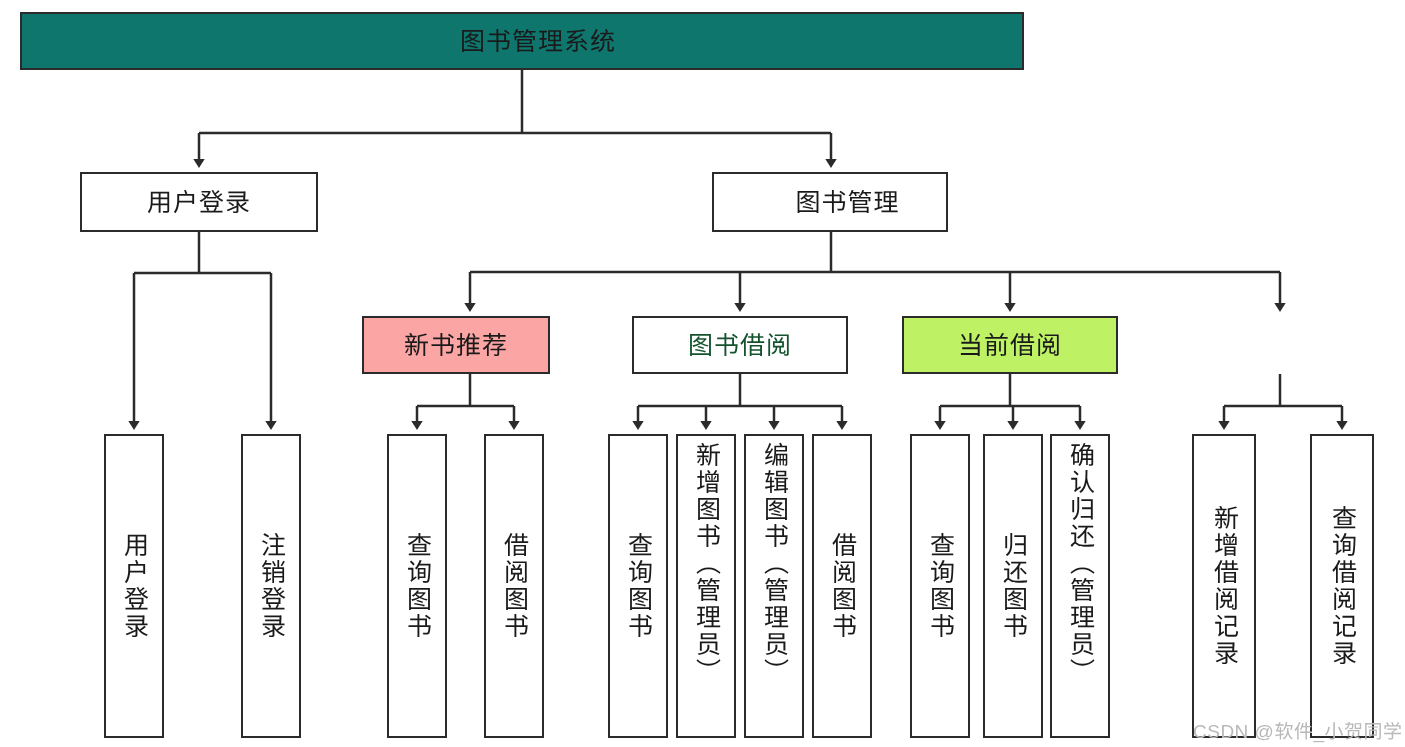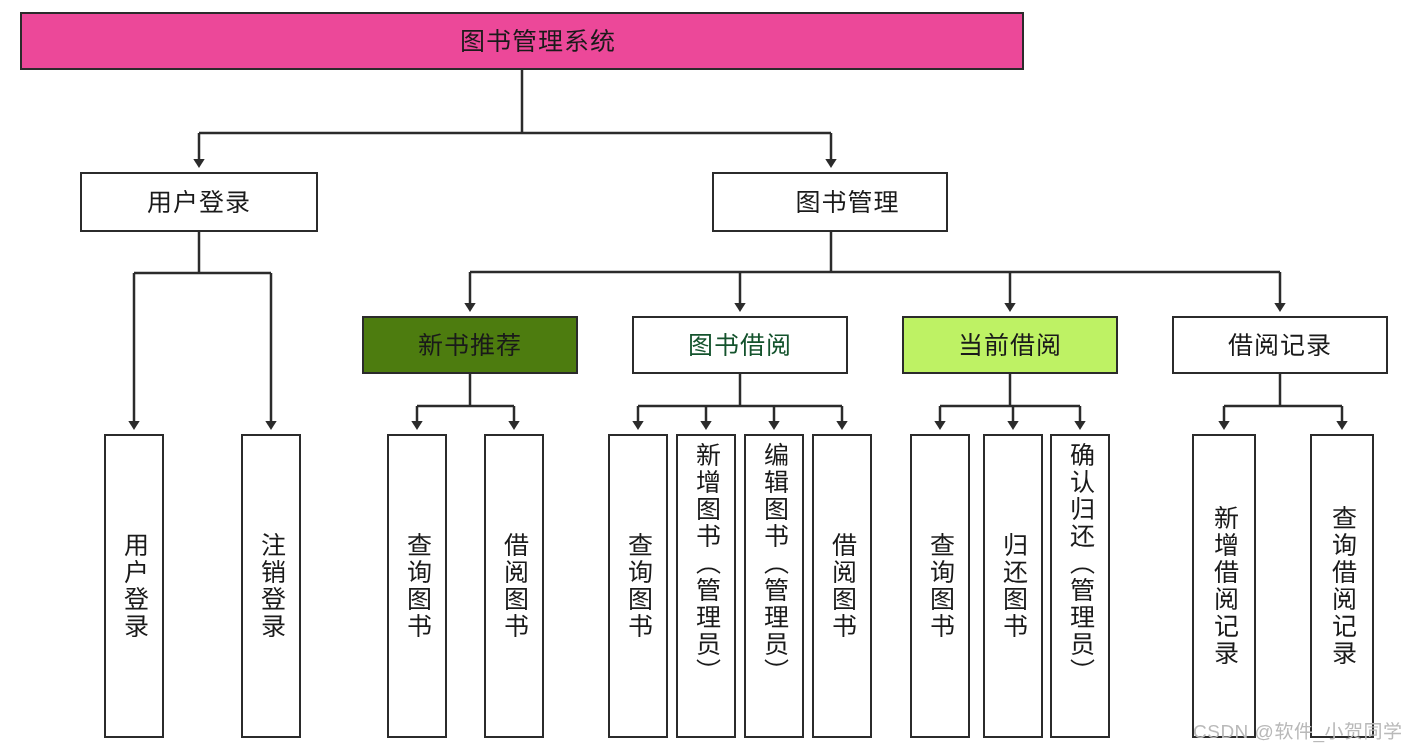--- a/index.html
+++ b/index.html
@@ -121,42 +121,39 @@
       <path d="M1013,406 L1013,422" marker-end="url(#arrowhead)"></path>
       <path d="M1080,406 L1080,422" marker-end="url(#arrowhead)"></path>
 
       <path d="M1280,374 L1280,406"></path>
       <path d="M1224,406 L1342,406"></path>
       <path d="M1224,406 L1224,422" marker-end="url(#arrowhead)"></path>
       <path d="M1342,406 L1342,422" marker-end="url(#arrowhead)"></path>
     </g>
   </svg>
 
-  <div class="node horizontal" style="left: 20px; top: 12px; width: 1004px; height: 58px; border-color: rgb(43, 43, 43); background: #ec4899; color: rgb(26, 26, 26); padding-left: 32px;">
+  <div class="node horizontal" style="left: 20px; top: 12px; width: 1004px; height: 58px; border-color: rgb(43, 43, 43); background: #0f766e; color: rgb(26, 26, 26); padding-left: 32px;">
     <span class="node-label">图书管理系统</span>
   </div>
 
   <div class="node horizontal" style="left: 80px; top: 172px; width: 238px; height: 60px; border-color: rgb(43, 43, 43); background: rgb(255, 255, 255); color: rgb(26, 26, 26);">
     <span class="node-label">用户登录</span>
   </div>
   <div class="node horizontal" style="left: 712px; top: 172px; width: 236px; height: 60px; border-color: rgb(43, 43, 43); background: rgb(255, 255, 255); color: rgb(26, 26, 26); padding-left: 35px;">
     <span class="node-label">图书管理</span>
   </div>
 
-  <div class="node horizontal" style="left: 362px; top: 316px; width: 216px; height: 58px; border-color: rgb(43, 43, 43); background: #4d7c0f; color: rgb(26, 26, 26);">
+  <div class="node horizontal" style="left: 362px; top: 316px; width: 188px; height: 58px; border-color: rgb(43, 43, 43); background: #fca5a5; color: rgb(26, 26, 26);">
     <span class="node-label">新书推荐</span>
   </div>
   <div class="node horizontal" style="left: 632px; top: 316px; width: 216px; height: 58px; border-color: rgb(43, 43, 43); background: rgb(255, 255, 255); color: #14532d;">
     <span class="node-label">图书借阅</span>
   </div>
   <div class="node horizontal" style="left: 902px; top: 316px; width: 216px; height: 58px; border-color: rgb(43, 43, 43); background: #bef264; color: rgb(26, 26, 26);">
     <span class="node-label">当前借阅</span>
-  </div>
-  <div class="node horizontal" style="left: 1172px; top: 316px; width: 216px; height: 58px; border-color: rgb(43, 43, 43); background: rgb(255, 255, 255); color: rgb(26, 26, 26);">
-    <span class="node-label">借阅记录</span>
   </div>
 
   <div class="node vertical centered" style="left: 104px; top: 434px; width: 60px; height: 304px; border-color: rgb(43, 43, 43); background: rgb(255, 255, 255); color: rgb(26, 26, 26);">
     <span class="node-label">用户登录</span>
   </div>
   <div class="node vertical centered" style="left: 241px; top: 434px; width: 60px; height: 304px; border-color: rgb(43, 43, 43); background: rgb(255, 255, 255); color: rgb(26, 26, 26);">
     <span class="node-label">注销登录</span>
   </div>
   <div class="node vertical centered" style="left: 387px; top: 434px; width: 60px; height: 304px; border-color: rgb(43, 43, 43); background: rgb(255, 255, 255); color: rgb(26, 26, 26);">
     <span class="node-label">查询图书</span>

